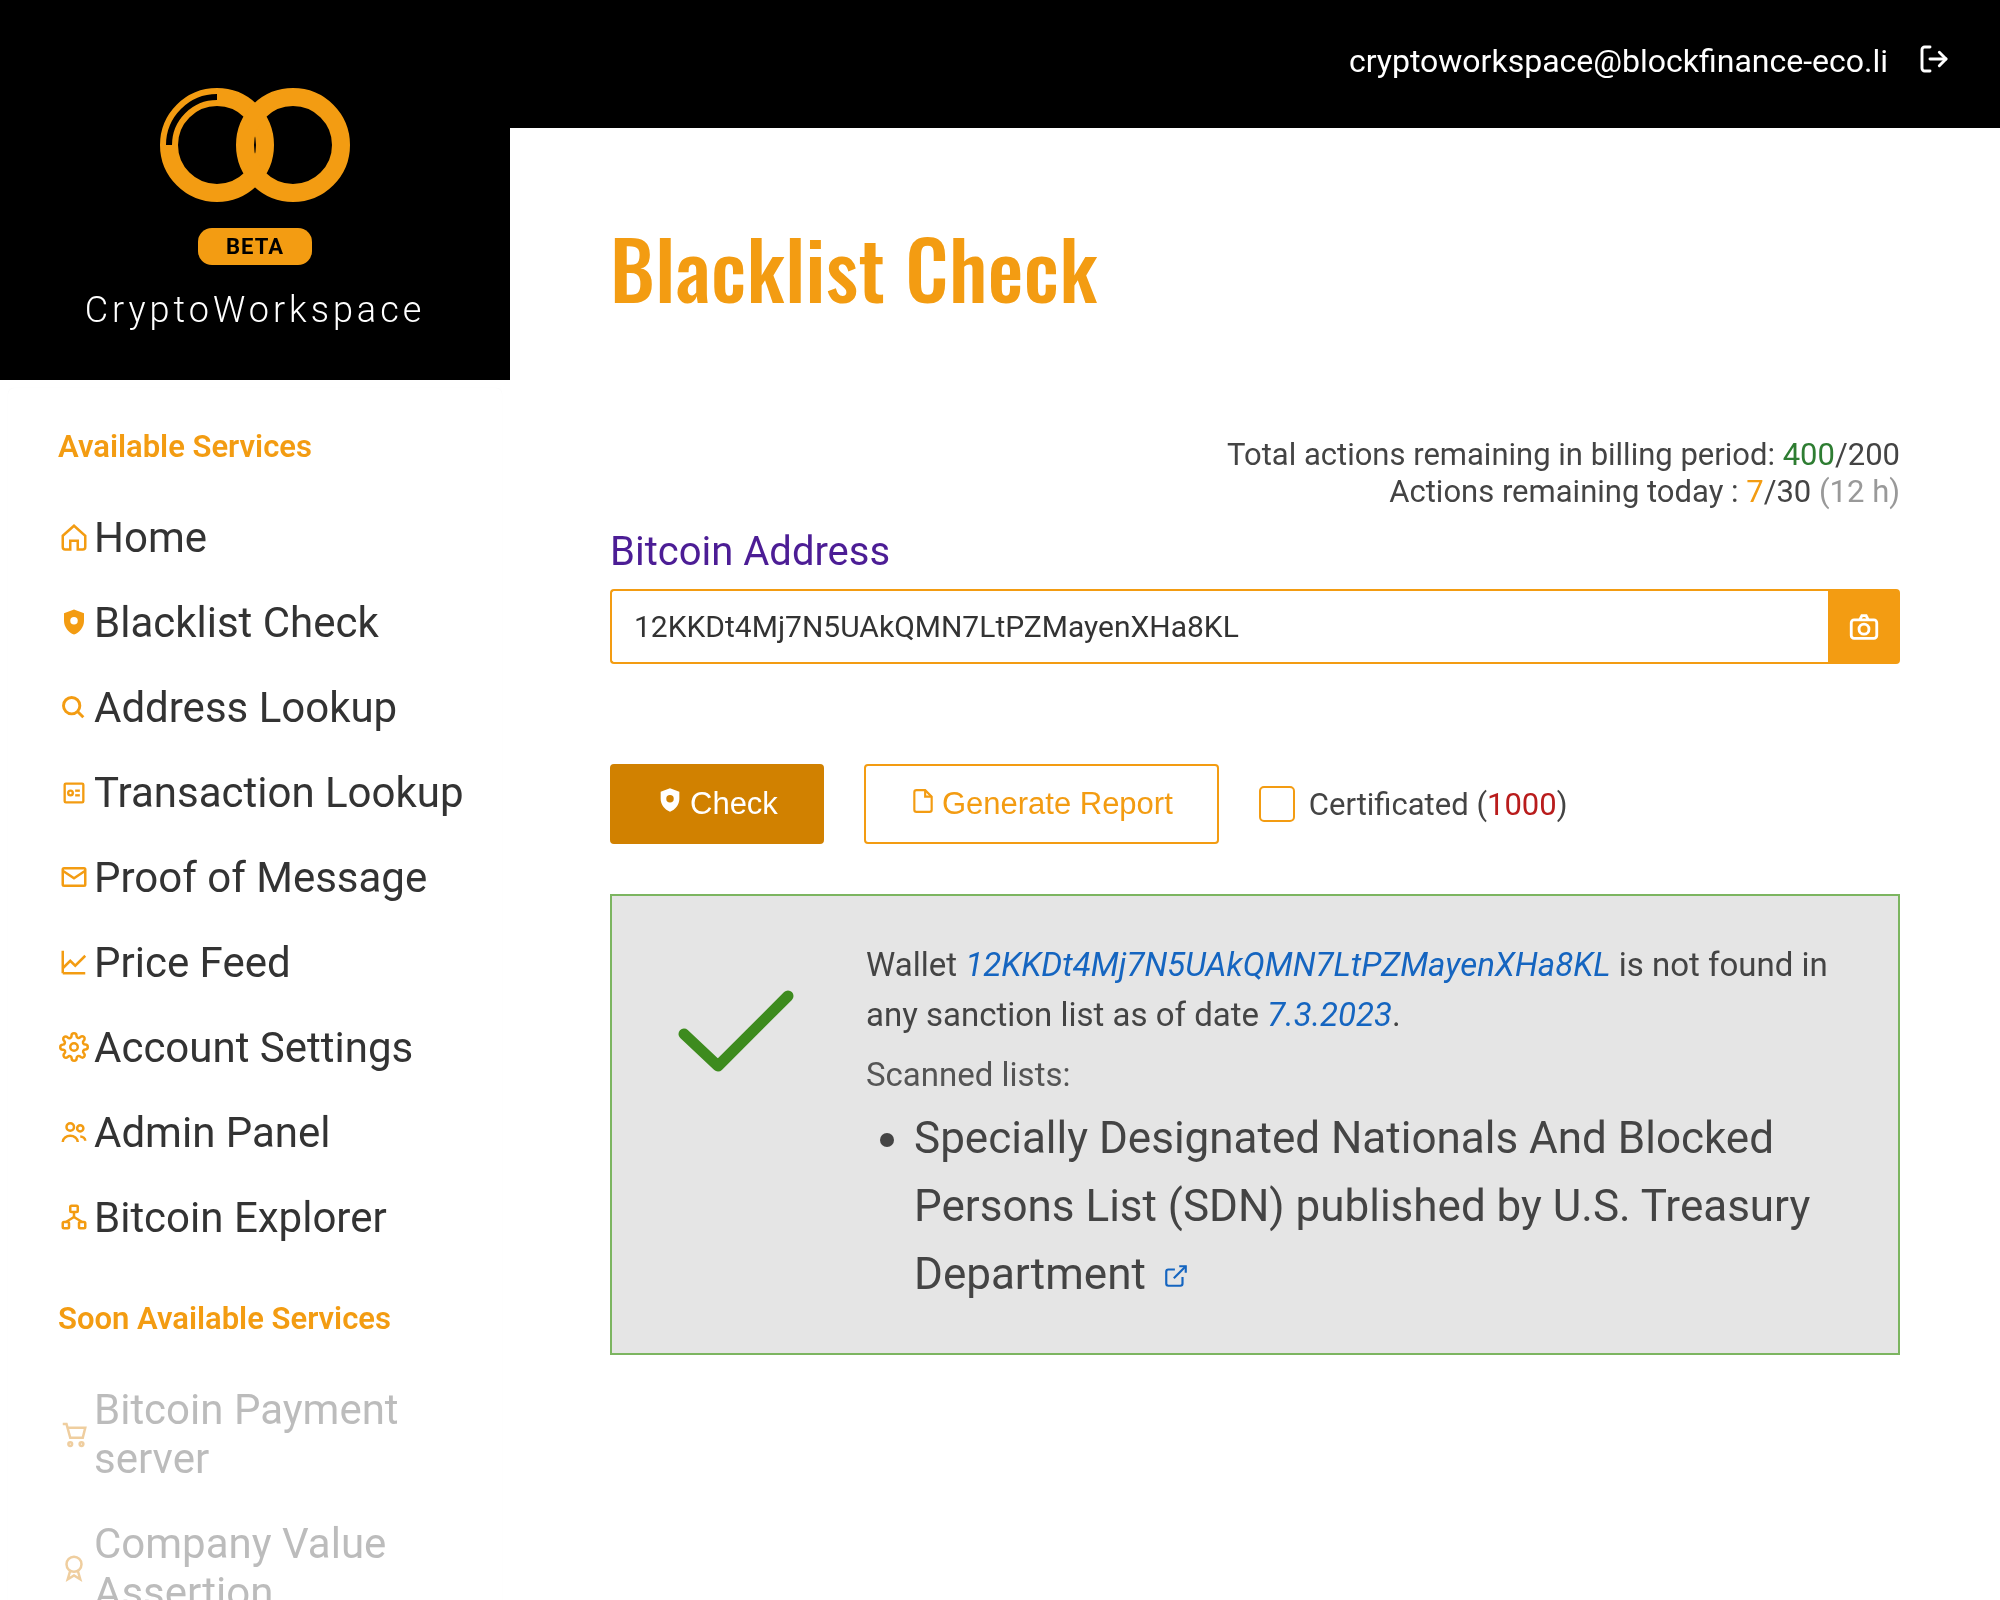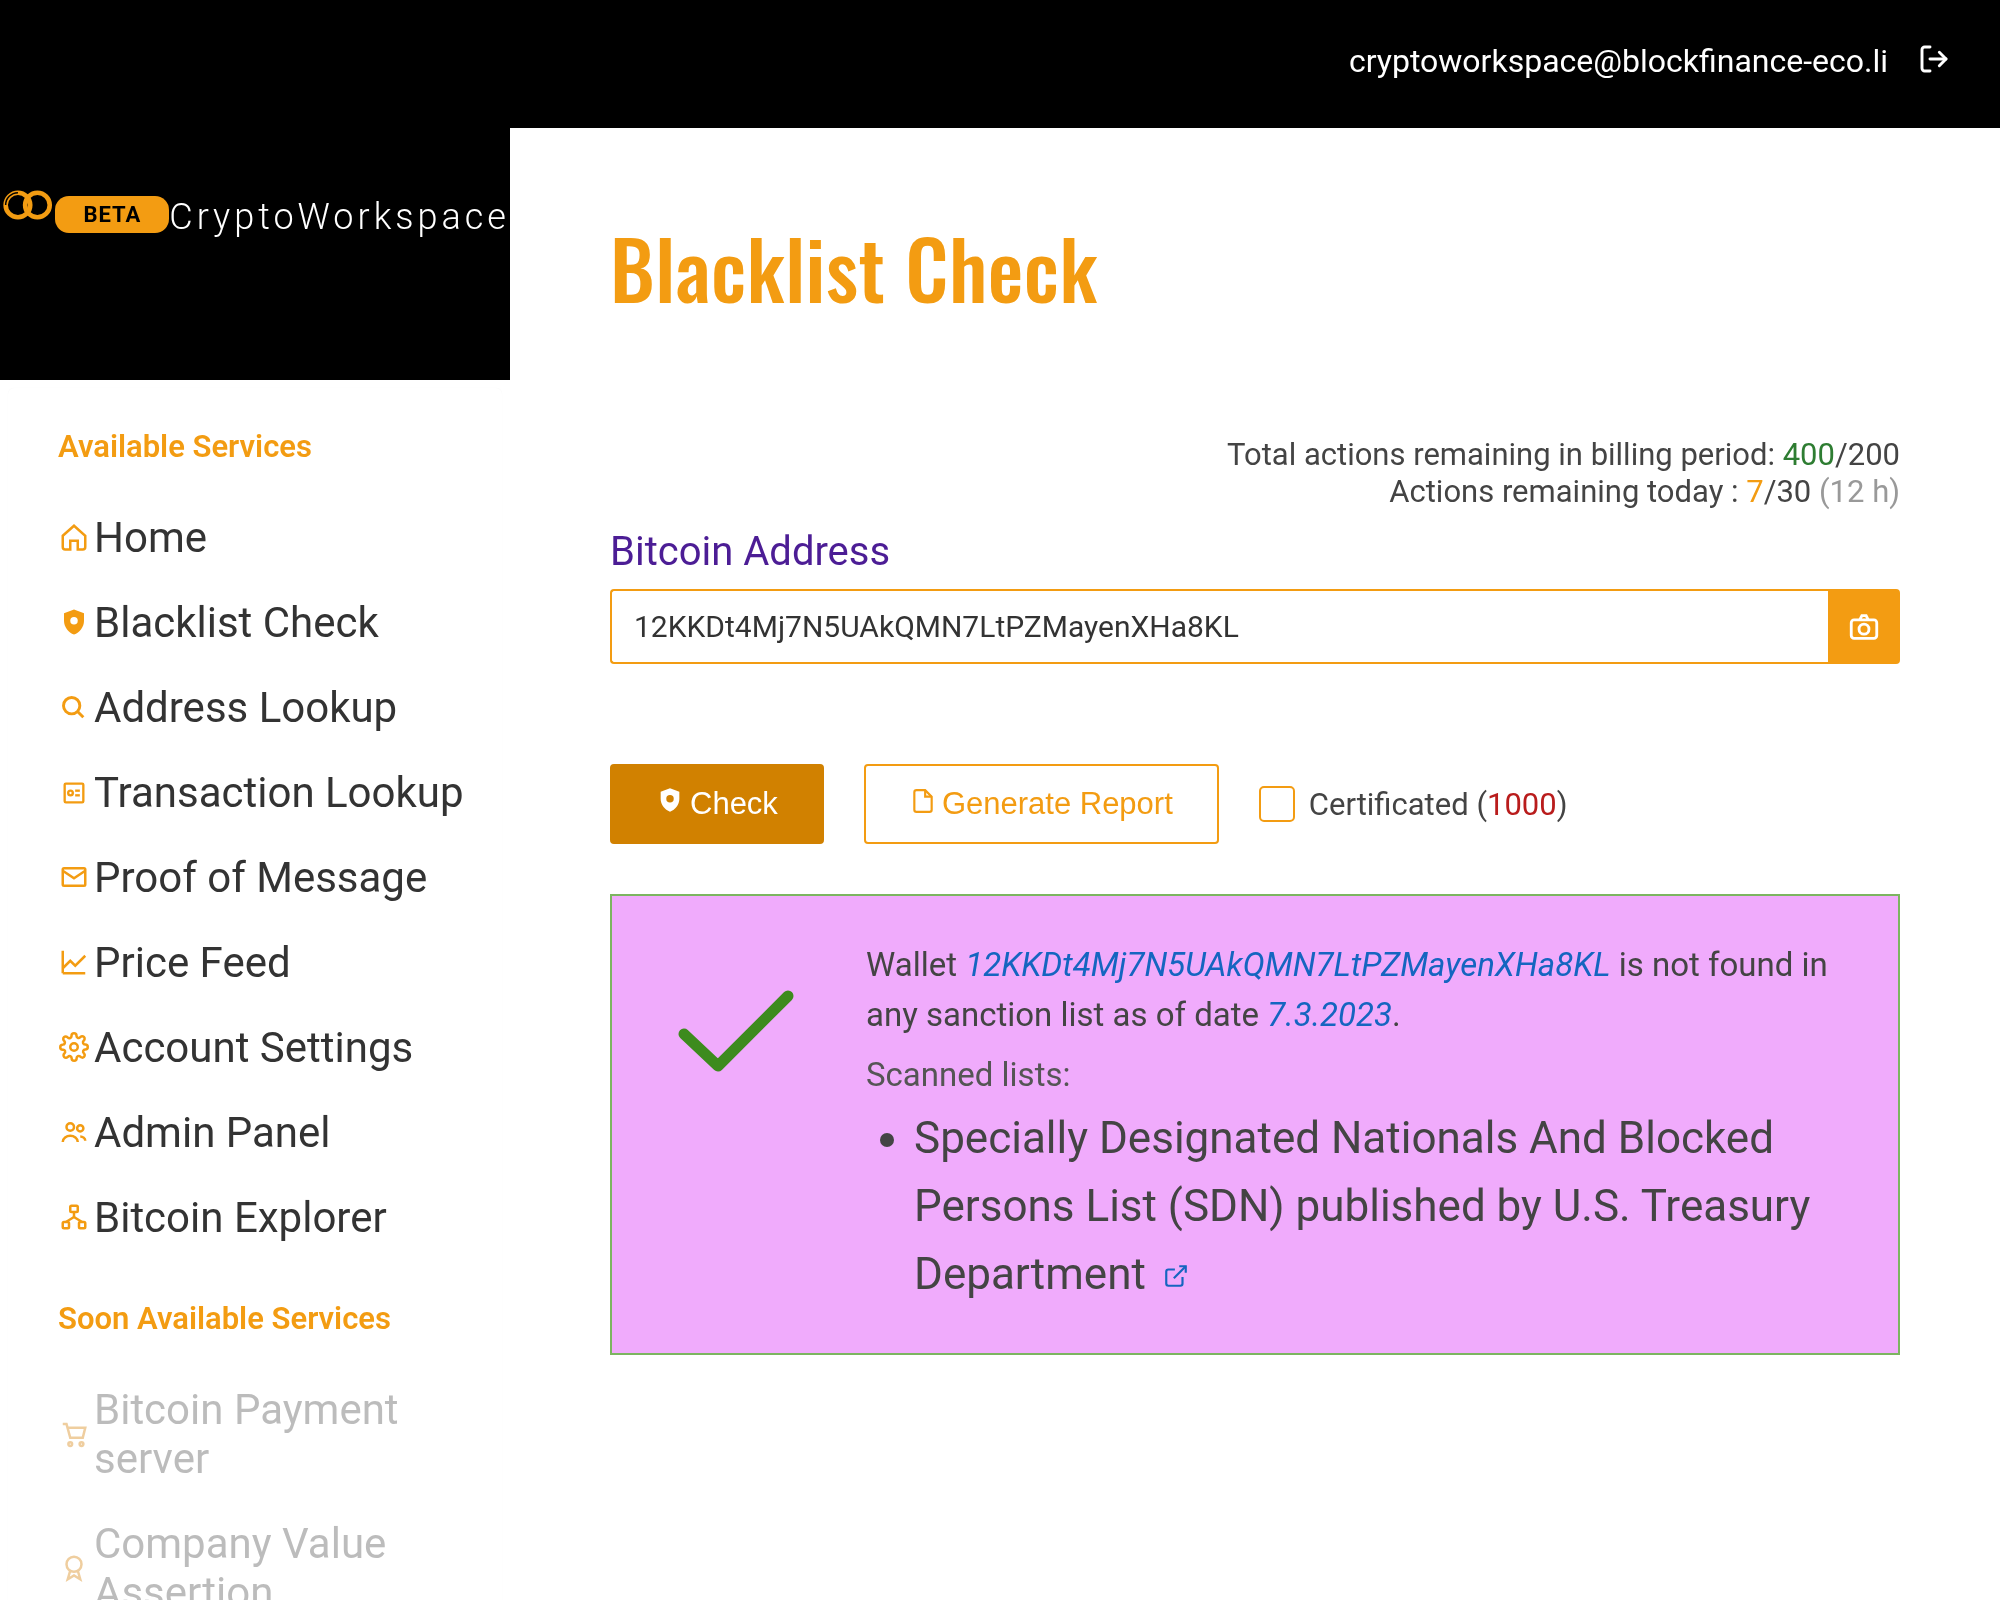--- a/index.html
+++ b/index.html
@@ -44,21 +44,21 @@
   position: relative;
 }
 .logo-block {
   position: absolute;
   top: -128px;
   left: 0;
   width: 510px;
   height: 380px;
   background: #000;
   display: flex;
-  flex-direction: row;
+  flex-direction: column;
   align-items: center;
   justify-content: center;
   padding-top: 30px;
 }
 .logo-circles {
   position: relative;
   width: 216px;
   height: 130px;
 }
 .logo-circles svg { width: 100%; height: 100%; }
@@ -208,21 +208,21 @@
 }
 .cert-check {
   width: 36px;
   height: 36px;
   border: 2px solid #f39c12;
   border-radius: 5px;
   cursor: pointer;
 }
 .cert-count { color: #b91c1c; }
 .result-box {
-  background: #f0abfc;
+  background: #e5e5e5;
   border: 2px solid #7cb560;
   padding: 44px 46px 44px 54px;
   display: flex;
   gap: 60px;
   align-items: flex-start;
 }
 .check-mark {
   flex-shrink: 0;
   margin-top: 42px;
 }

